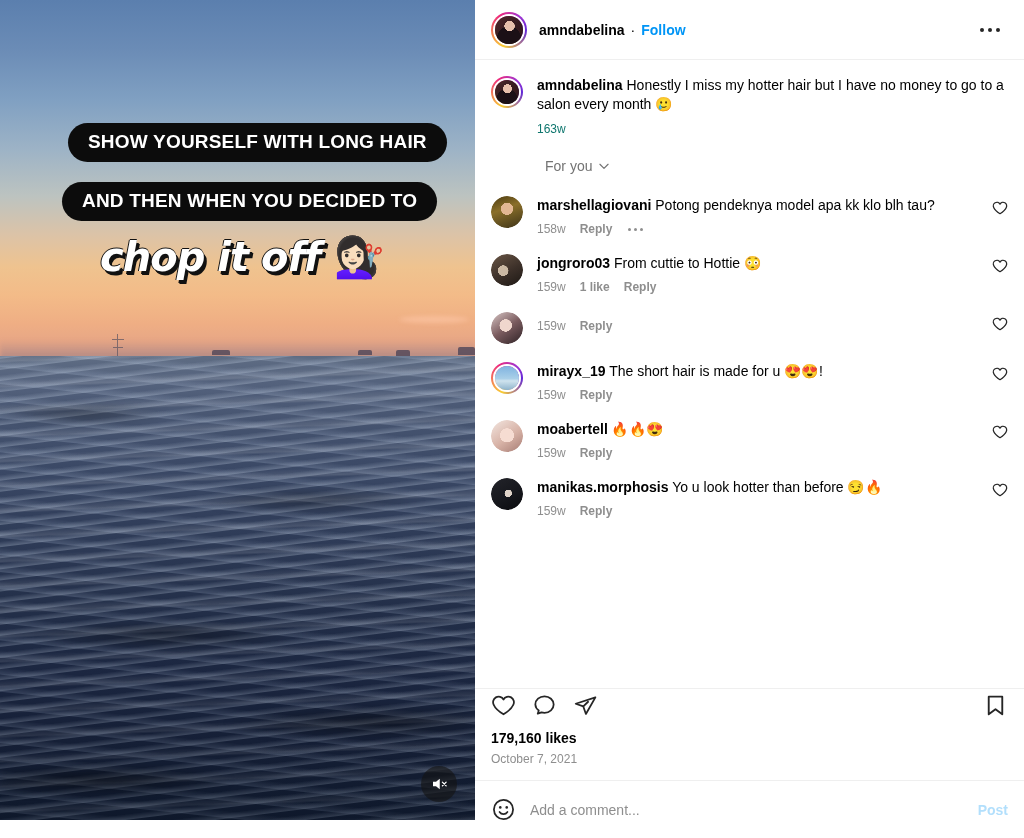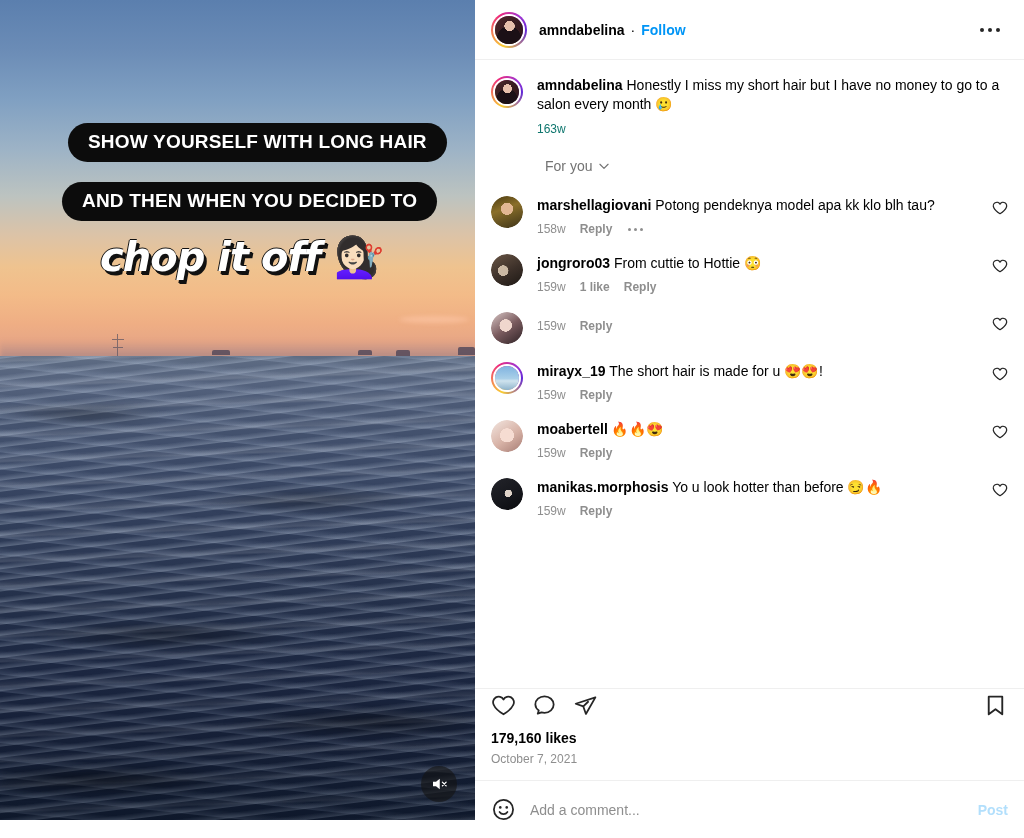--- a/index.html
+++ b/index.html
@@ -334,21 +334,21 @@
     <div class="scroll-area">
 
       <div class="caption-block">
         <div class="av av-ring av32">
           <div class="av-inner">
               <div class="face-a"></div>
             </div>
         </div>
         <div class="caption-body">
           <div class="caption-text">
-            <span class="uname">amndabelina</span><span> Honestly I miss my short hair but I have no money to go to a salon every month 🥲</span>
+            <span class="uname">amndabelina</span><span> Honestly I miss my hotter hair but I have no money to go to a salon every month 🥲</span>
           </div>
           <div class="caption-meta">163w</div>
         </div>
       </div>
 
       <div class="foryou-row">
         <span class="foryou-label">For you</span>
         <svg class="chev" width="14" height="14" viewBox="0 0 24 24" fill="none">
           <path d="M5 9l7 7 7-7" stroke="#737373" stroke-width="2" stroke-linecap="round" stroke-linejoin="round"></path>
         </svg>

